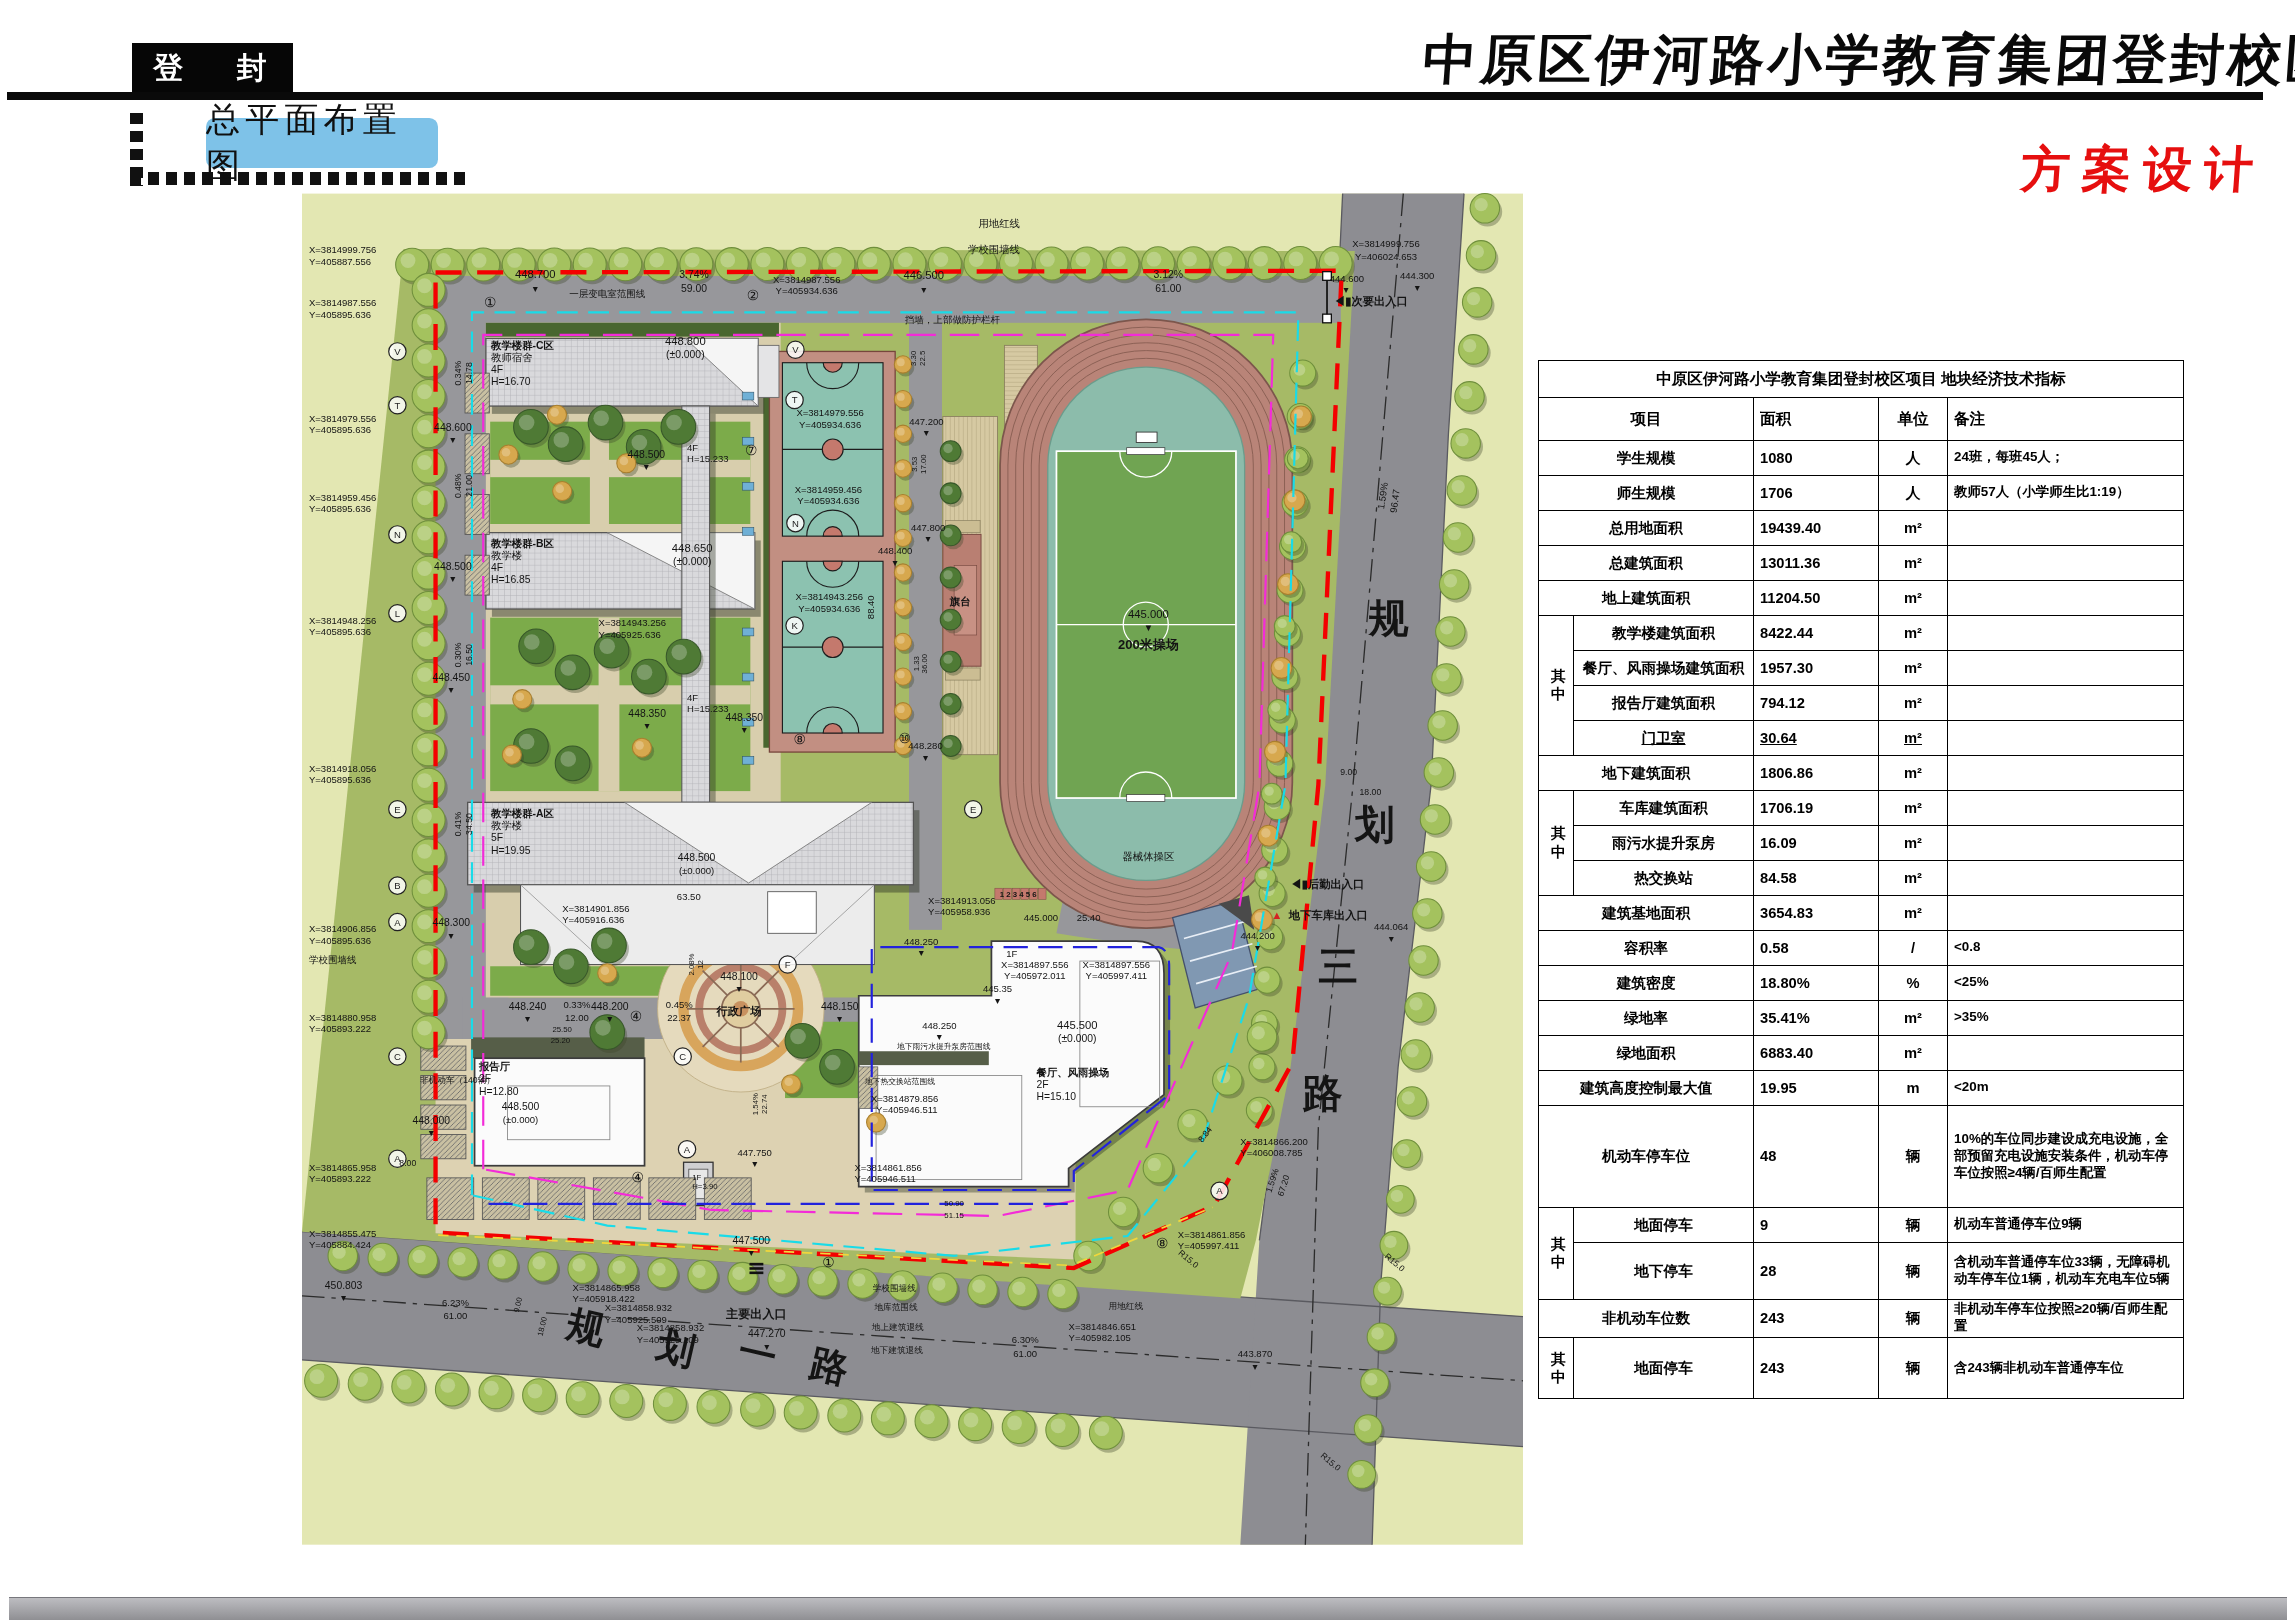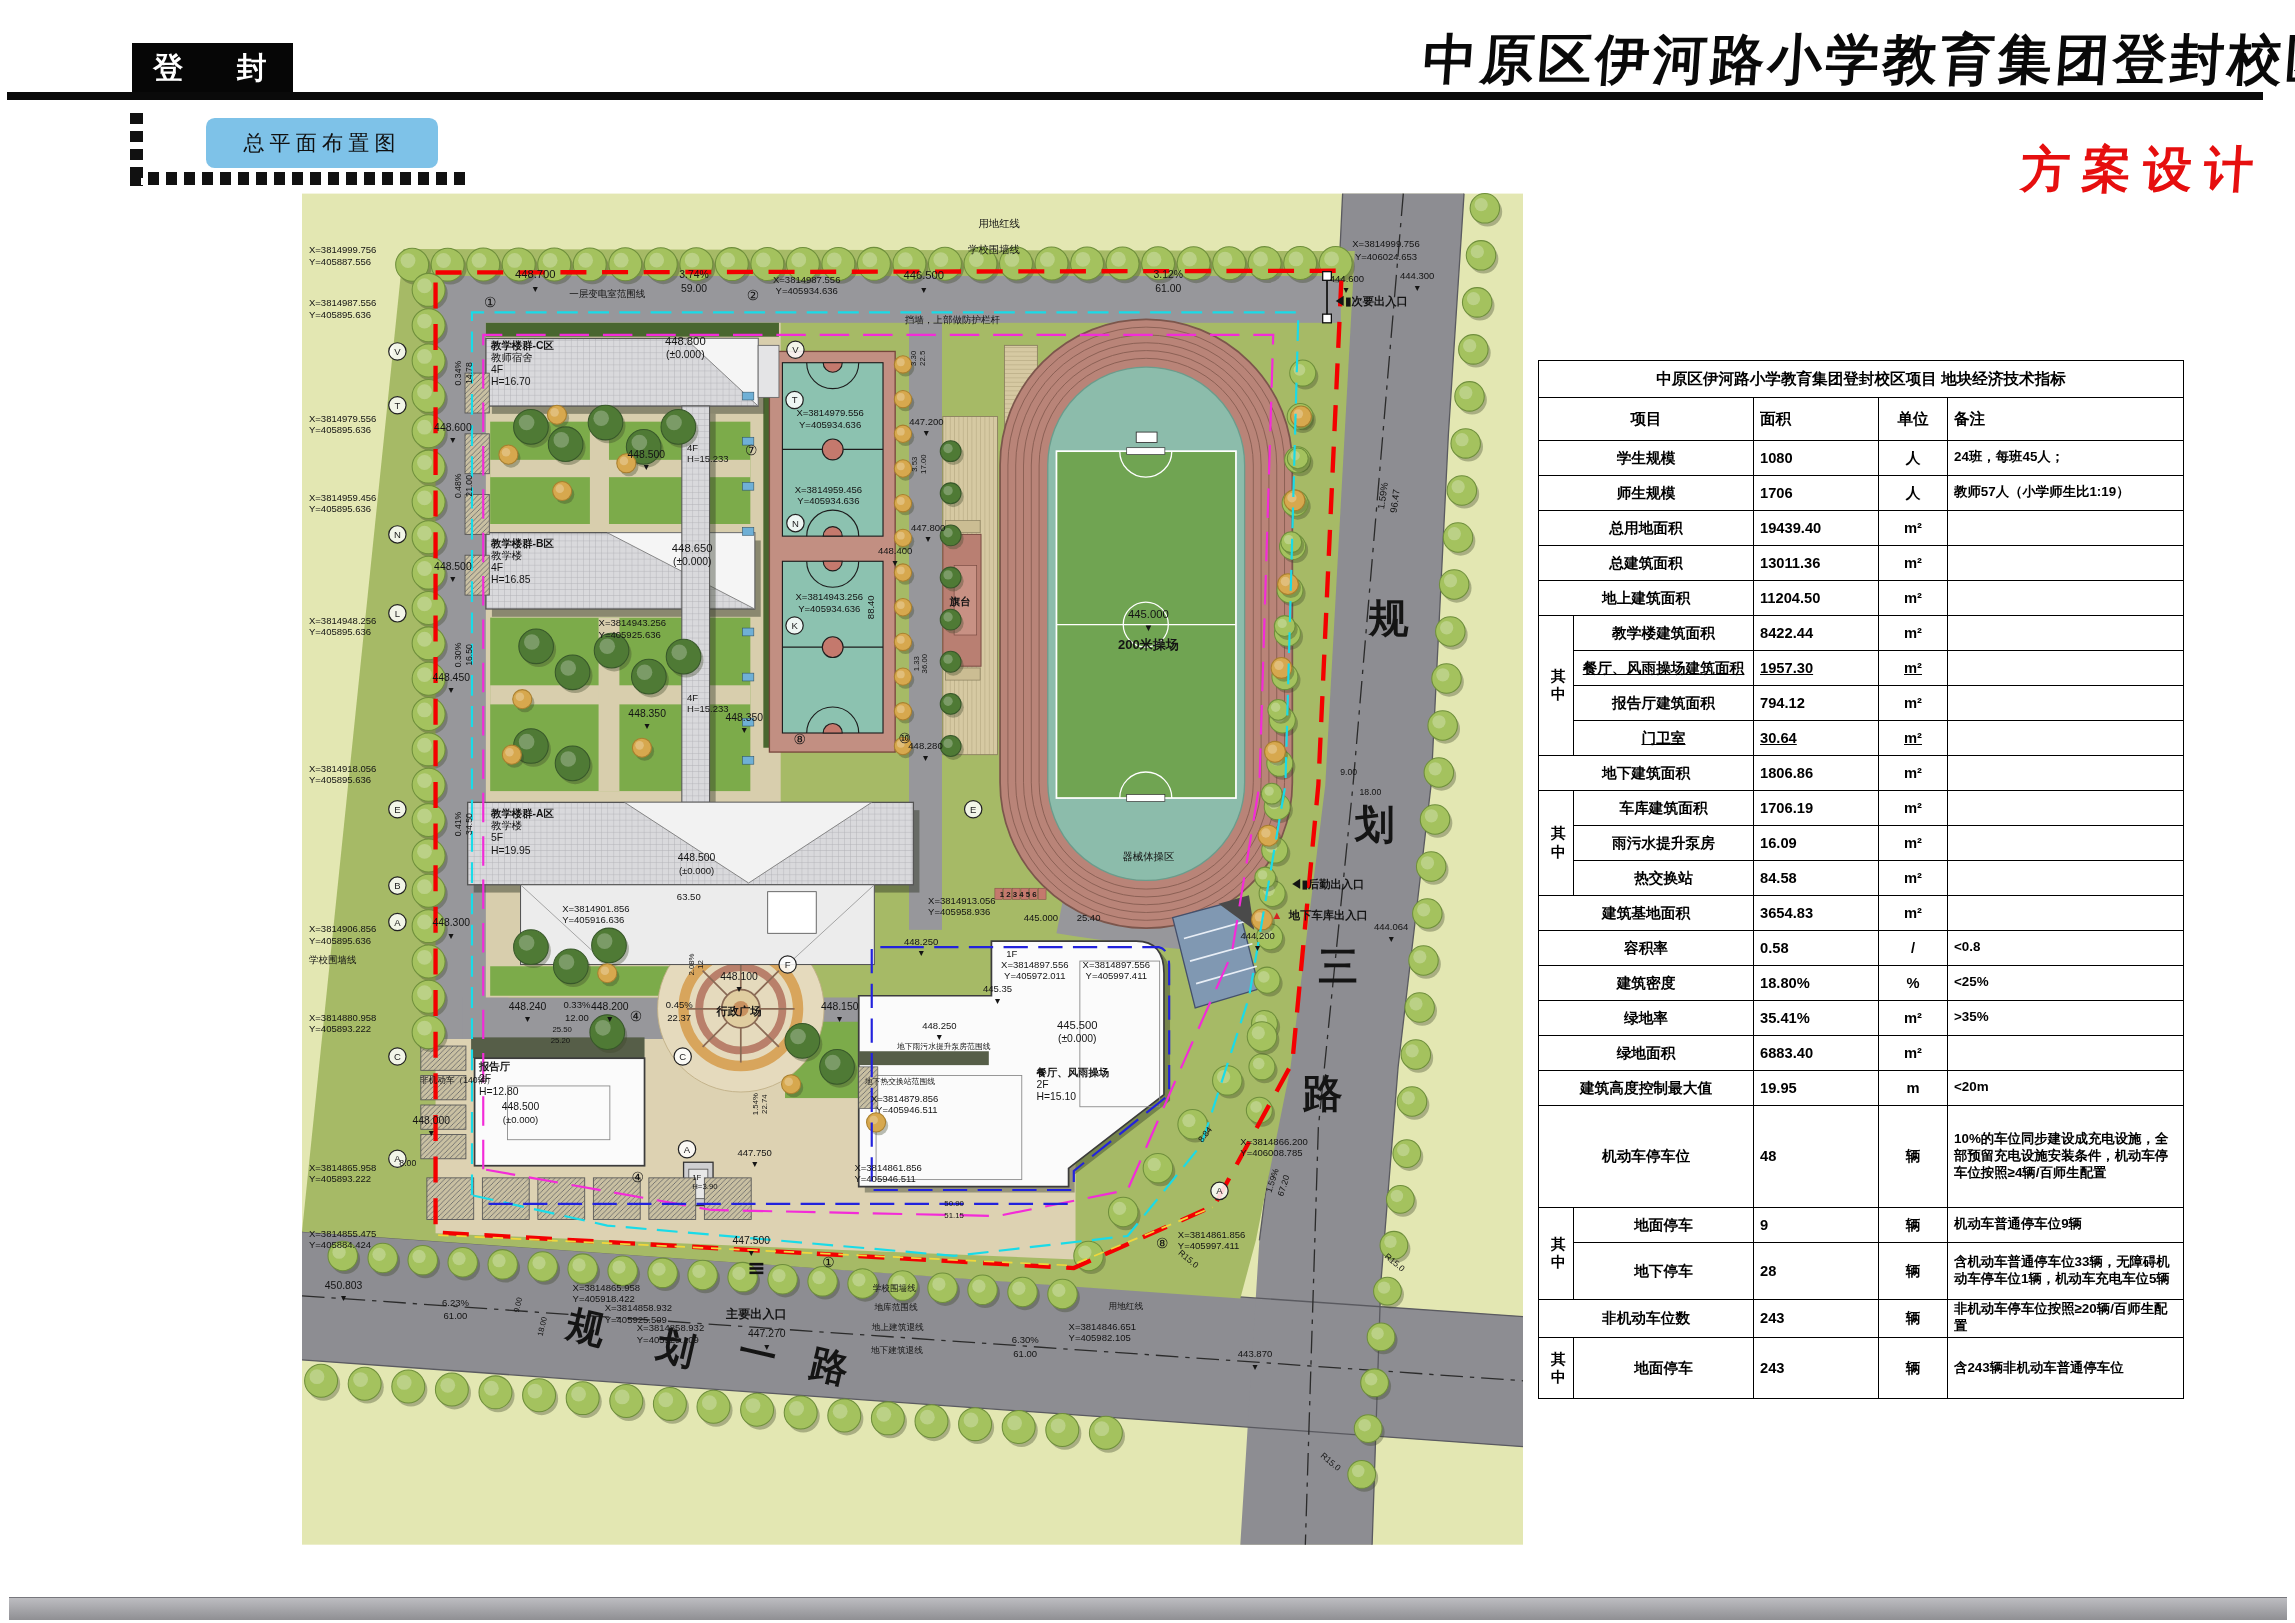--- a/index.html
+++ b/index.html
@@ -4,21 +4,21 @@
 <style>
   html,body{margin:0;padding:0;background:#ffffff;}
   #page{position:relative;width:2295px;height:1623px;background:#fff;overflow:hidden;
         font-family:"Liberation Sans",sans-serif;}
   
   #city-tab{position:absolute;left:132px;top:43px;width:161px;height:50px;background:#060606;
     color:#fff;display:flex;align-items:center;justify-content:center;font-size:30px;font-weight:700;
     letter-spacing:22.6px;padding-left:17.4px;box-sizing:border-box;}
   #header-rule{position:absolute;left:7px;top:92px;width:2256px;height:7.8px;background:#0a0a0a;}
   #plan-title-box{position:absolute;left:206px;top:118px;width:232px;height:50px;background:#7ec2e8;
-    border-radius:8.7px;display:flex;align-items:center;justify-content:center;font-size:21px;color:#101010;
+    border-radius:8.7px;display:flex;align-items:center;justify-content:center;font-size:34px;color:#101010;
     letter-spacing:5.2px;}
   .deco-col{position:absolute;left:130px;top:113px;width:13px;height:73px;
     background:repeating-linear-gradient(180deg,#111 0 11.3px,transparent 11.3px 18px);}
   .deco-row{position:absolute;left:130px;top:172px;width:340px;height:13px;
     background:repeating-linear-gradient(90deg,#111 0 11.3px,transparent 11.3px 18px);}
   #main-title{position:absolute;left:1423px;top:24px;width:833px;text-align:right;
     font-family:"DejaVu Serif","Liberation Serif",serif;font-weight:900;font-size:54px;color:#090909;
     letter-spacing:3.5px;white-space:nowrap;transform:skewX(-4deg);}
   #sub-title{position:absolute;left:2021px;top:137px;font-family:"DejaVu Serif","Liberation Serif",serif;
     font-weight:900;font-size:49px;color:#e60f0f;letter-spacing:12px;transform:skewX(-4deg);}
@@ -1200,21 +1200,21 @@
             <td class="t-unit">m²</td>
             <td class="t-rem"></td>
           </tr>
           <tr style="height: 35px;">
             <td class="t-group" rowspan="4">其中</td>
             <td class="t-item">教学楼建筑面积</td>
             <td class="t-val">8422.44</td>
             <td class="t-unit">m²</td>
             <td class="t-rem"></td>
           </tr>
-          <tr style="height: 35px; text-decoration: underline;">
+          <tr style="height: 35px;">
             <td class="t-item">餐厅、风雨操场建筑面积</td>
             <td class="t-val">1957.30</td>
             <td class="t-unit">m²</td>
             <td class="t-rem"></td>
           </tr>
           <tr style="height: 35px;">
             <td class="t-item">报告厅建筑面积</td>
             <td class="t-val">794.12</td>
             <td class="t-unit">m²</td>
             <td class="t-rem"></td>

